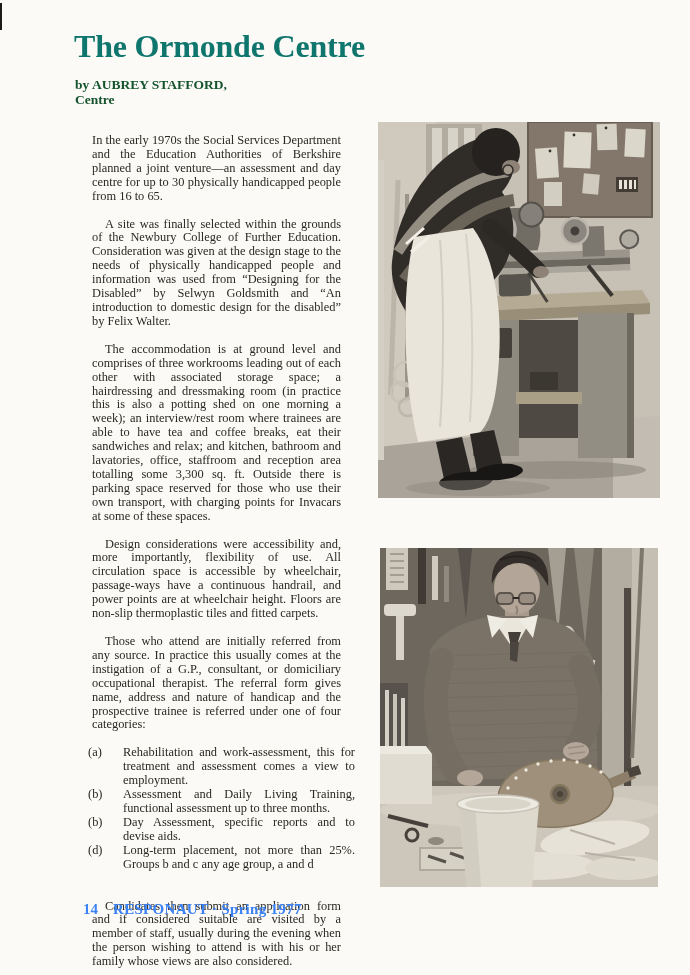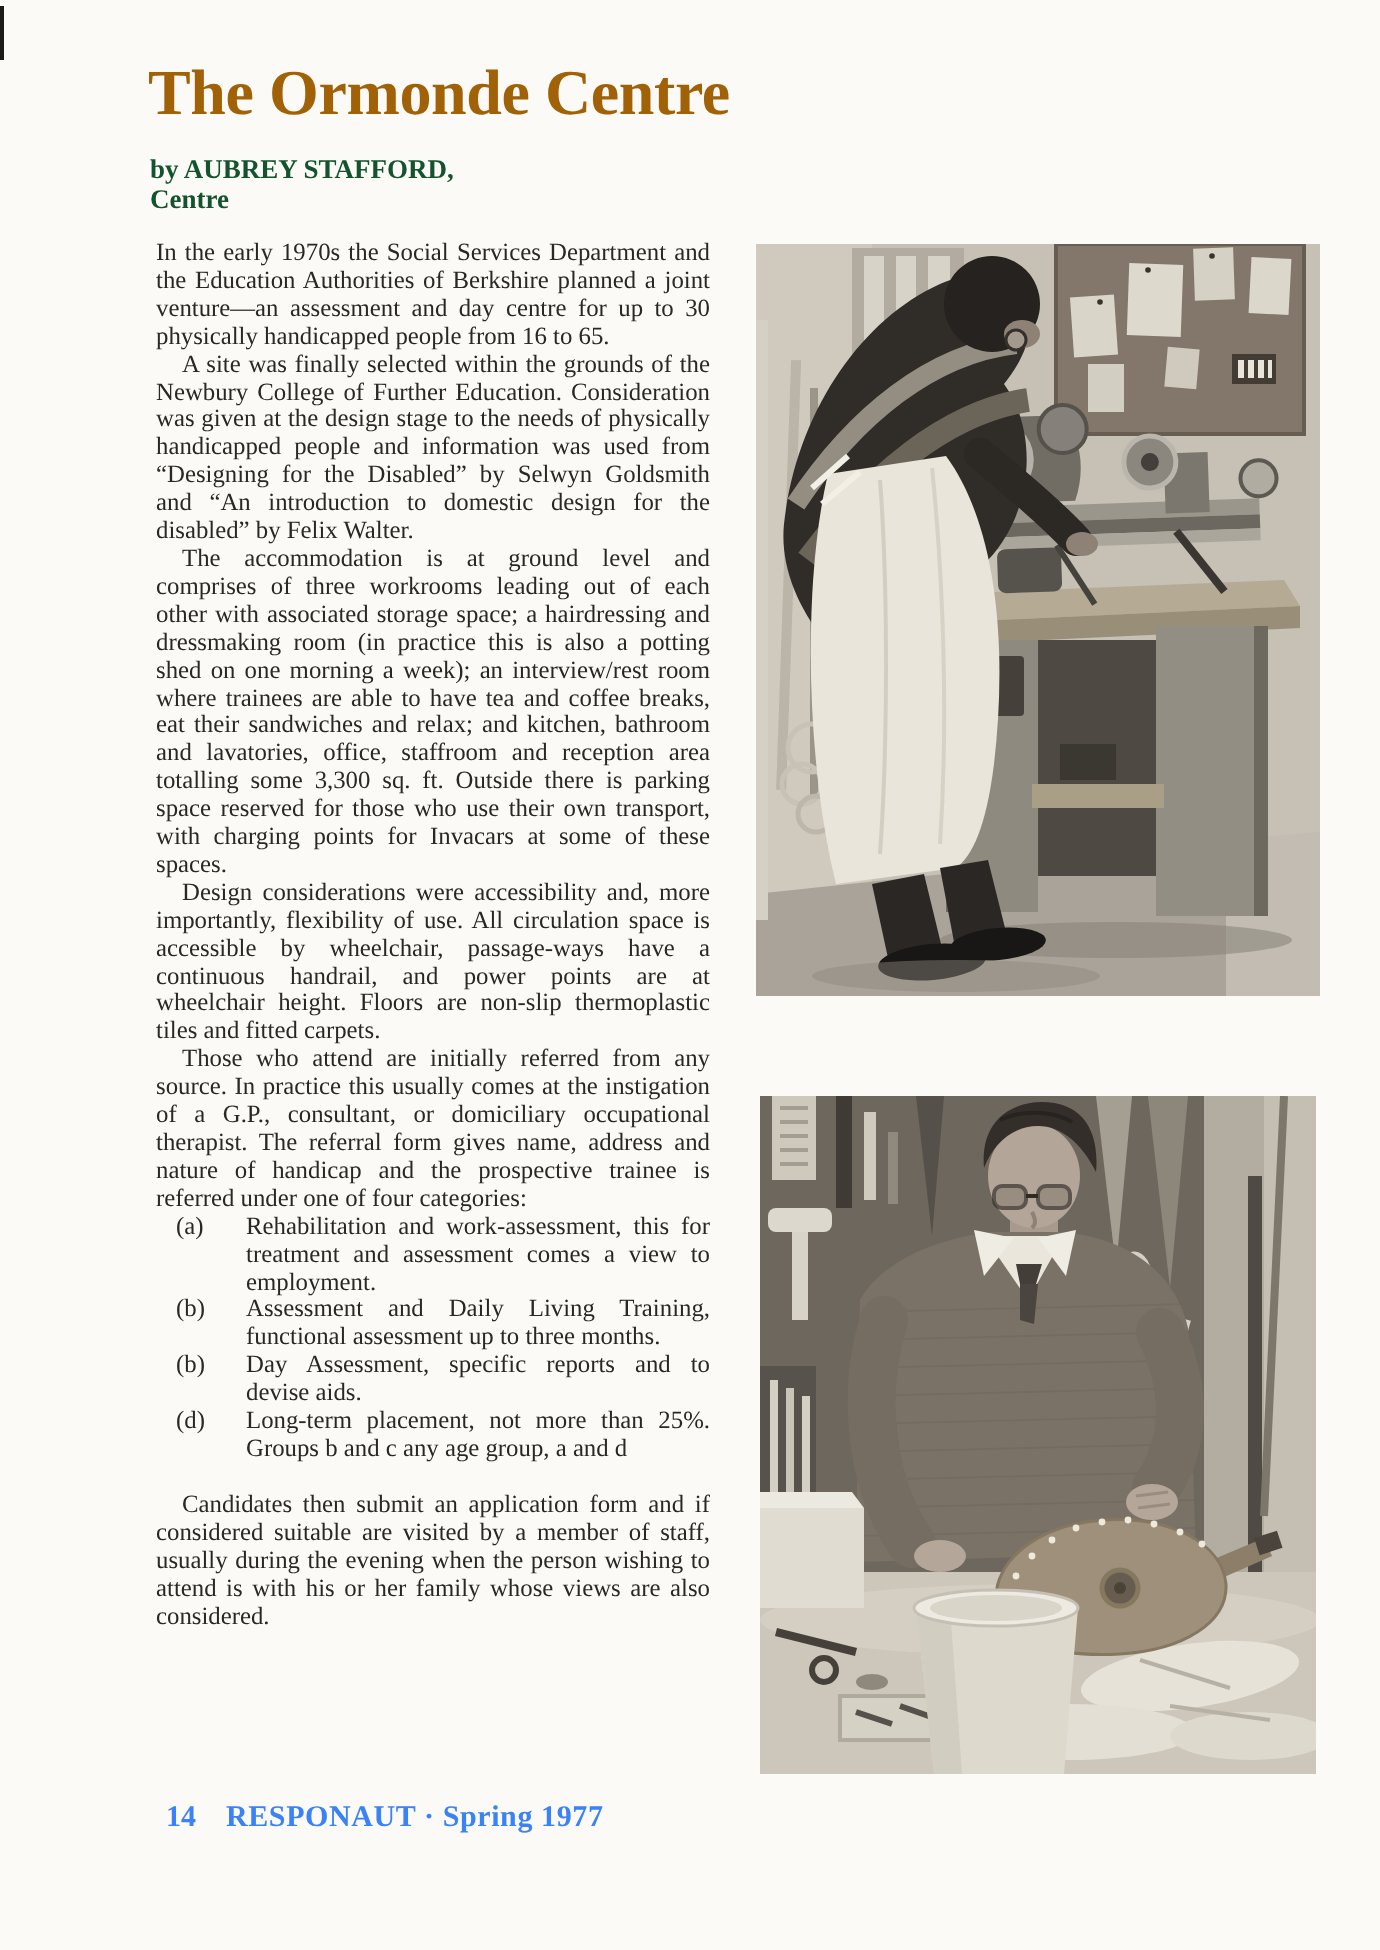--- a/index.html
+++ b/index.html
@@ -6,33 +6,33 @@
   .page {
     position:relative; width:690px; height:975px;
     background:#fbfaf6; overflow:hidden;
     font-family:"Liberation Serif", serif; color:#28261f;
   }
   .scan-mark { position:absolute; left:0; top:3px; width:2px; height:27px; background:#1c1b18; }
 
   .title {
     position:absolute; left:74px; top:28px; margin:0;
     font-size:32px; line-height:36px; font-weight:700;
-    letter-spacing:-0.2px; color:#a16207; white-space:nowrap;
+    letter-spacing:-0.2px; color:#0f766e; white-space:nowrap;
   }
   .byline {
     position:absolute; left:75px; top:77px;
     font-size:13.5px; line-height:15px; font-weight:700; color:#14532d;
   }
 
   .text-col {
     position:absolute; left:78px; top:120px; width:277px;
     font-size:12.4px; line-height:13.9px; text-align:justify;
     color:#2a2822;
   }
-  .text-col p { margin:0; text-indent:13px; }
+  .text-col p { margin:14px; text-indent:13px; }
   .text-col p.noindent { text-indent:0; }
   .cat { position:relative; padding-left:45px; text-align:justify; }
   .cat .marker { position:absolute; left:10px; top:0; }
   .gap { height:14px; }
 
   .photo { position:absolute; margin:0; }
   .photo-1 { left:378px; top:122px; width:282px; height:376px; }
   .photo-2 { left:380px; top:548px; width:278px; height:339px; }
   .photo svg { display:block; width:100%; height:100%; }
 

